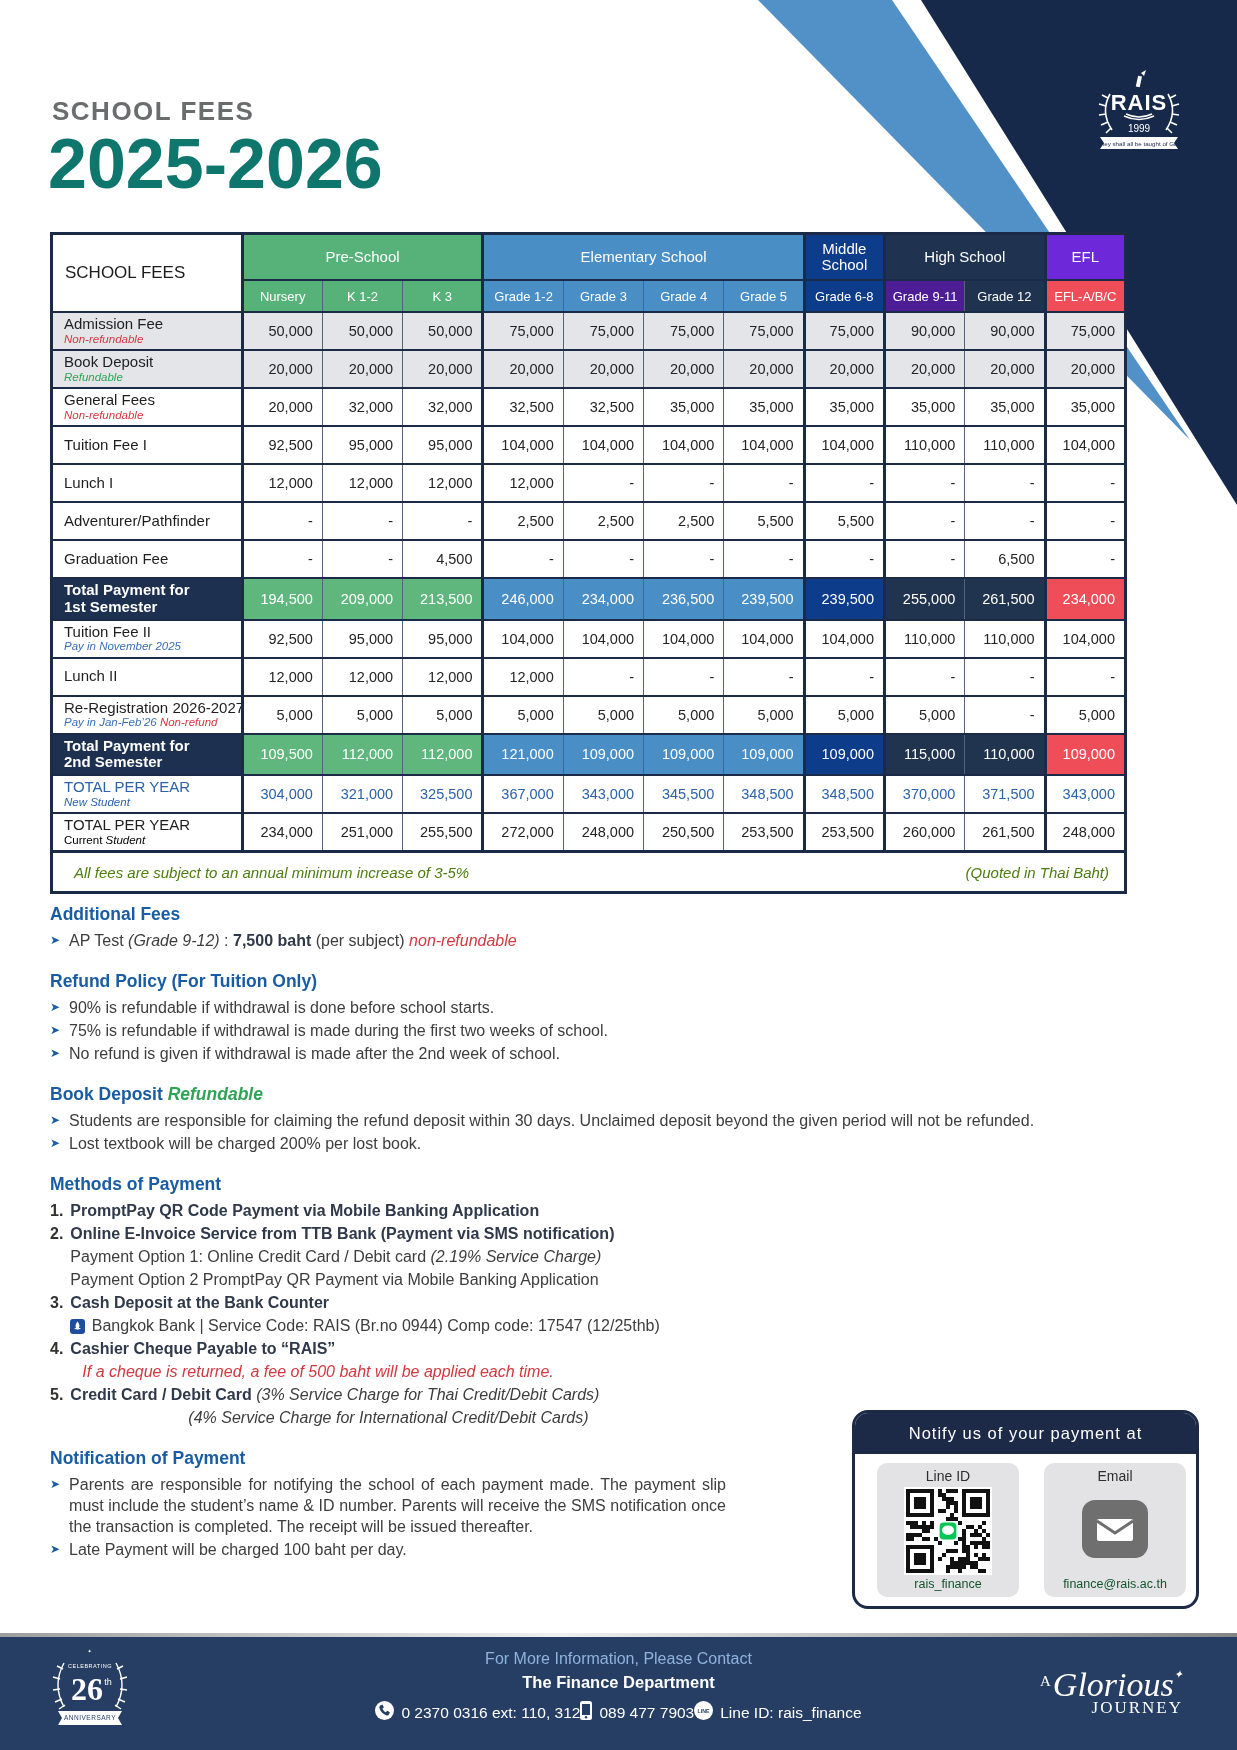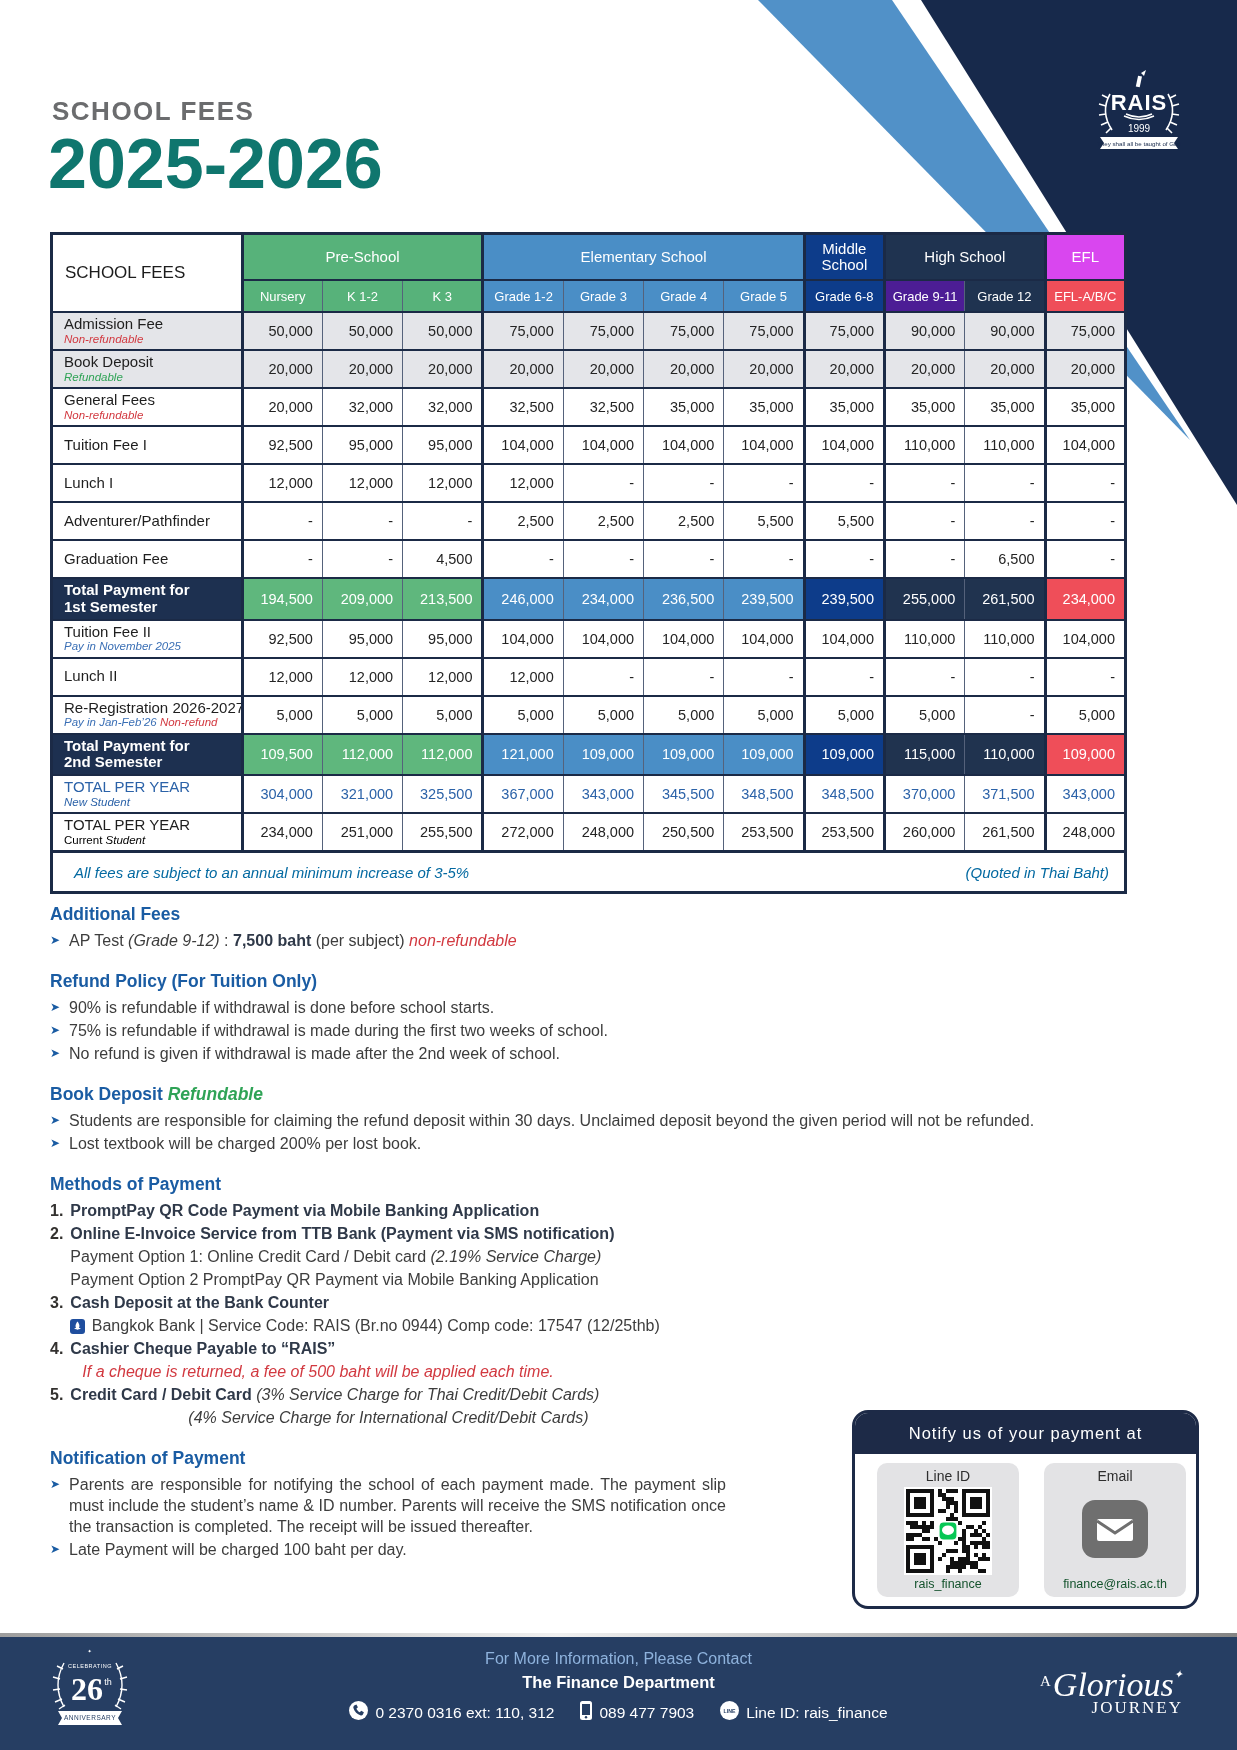--- a/index.html
+++ b/index.html
@@ -32,21 +32,21 @@
   .l1{font-size:15px;color:#1e1e1e;font-weight:500;line-height:1.12;}
   .subln{font-size:11.5px;line-height:1.15;}
   .val{font-size:14.5px;color:#242424;text-align:right;padding-right:9px;font-weight:500;}
   tr.shade td{background:#e4e5e9;}
   .tot-label{background:#1d3050 !important;}
   .tot-label .l1{color:#fff;font-weight:600;}
   .val.tot{color:#fff;}
   tr.yrow-new .l1,tr.yrow-new .val,tr.yrow-new .subln,tr.yrow-new .subln .seg{color:#2b62a8 !important;}
   .note-row td{height:36px;border-top:3px solid #1b2a46;background:#fff;}
   .note-flex{display:flex;justify-content:space-between;padding:0 14px 0 20px;font-style:italic;
-             color:#0369a1;font-size:15px;}
+             color:#4d7c0f;font-size:15px;}
   
   .seg.b{font-weight:700;color:#2f3949;}
   .seg.i{font-style:italic;}
   .seg.ri{color:#d23940;font-style:italic;}
   .seg.gi{color:#2fa356;font-style:italic;}
   .seg.bi{color:#3a6fb5;font-style:italic;}
   
   .content{position:absolute;left:50px;top:884px;width:1145px;z-index:2;}
   .section{margin-top:20px;}
   .sec-heading{color:#1a5ca3;font-size:17.5px;font-weight:700;margin-bottom:5px;}
@@ -71,21 +71,21 @@
   .mail-wrap{width:88px;height:88px;margin:3px auto 2px;display:flex;align-items:center;justify-content:center;}
   .ncard-caption{font-size:12.5px;color:#14532d;}
   
   .footer{position:absolute;left:0;top:1637px;width:1237px;height:113px;background:#263e63;z-index:4;}
   .footer-sep{position:absolute;left:0;top:-4px;width:100%;height:4px;
           background:linear-gradient(90deg,#9d9d9d,#f0f0f0 45%,#848484);}
   .badge{position:absolute;left:44px;top:8px;}
   .contact{position:absolute;left:0;top:13px;width:100%;text-align:center;}
   .contact-info{color:#8fb3dd;font-size:16px;}
   .contact-dept{color:#fff;font-size:16.5px;font-weight:700;margin-top:5px;}
-  .contact-row{margin-top:9px;display:flex;justify-content:center;align-items:center;gap:26px;
+  .contact-row{margin-top:9px;display:flex;justify-content:center;align-items:center;
                color:#fff;font-size:15.5px;}
   .c-item{display:flex;align-items:center;gap:7px;}
   .journey{position:absolute;right:54px;top:22px;color:#fff;text-align:right;
            font-family:"Liberation Serif","DejaVu Serif",serif;}
   .j-top{font-size:34px;font-style:italic;line-height:30px;}
   .j-prefix{font-size:15px;font-style:normal;vertical-align:10px;margin-right:2px;}
   .j-star{font-size:11px;vertical-align:18px;}
   .j-caps{font-size:17px;letter-spacing:2px;margin-top:-2px;}
 </style>
 </head>
@@ -140,21 +140,21 @@
           </th>
           <th class="grp gb" colspan="4" style="background:#4a8ec6">
             <span>Elementary School</span>
           </th>
           <th class="grp gb" colspan="1" style="background:#0d3c8a">
             <span>Middle School</span>
           </th>
           <th class="grp gb" colspan="2" style="background:#1f3350">
             <span>High School</span>
           </th>
-          <th class="grp gb" colspan="1" style="background:#d946ef">
+          <th class="grp gb" colspan="1" style="background:#6d28d9">
             <span>EFL</span>
           </th>
         </tr>
         <tr class="grade-row">
           <th class="grade gb" style="background:#57b27a">Nursery</th>
           <th class="grade" style="background:#57b27a">K 1-2</th>
           <th class="grade" style="background:#57b27a">K 3</th>
           <th class="grade gb" style="background:#4a8ec6">Grade 1-2</th>
           <th class="grade" style="background:#4a8ec6">Grade 3</th>
           <th class="grade" style="background:#4a8ec6">Grade 4</th>

